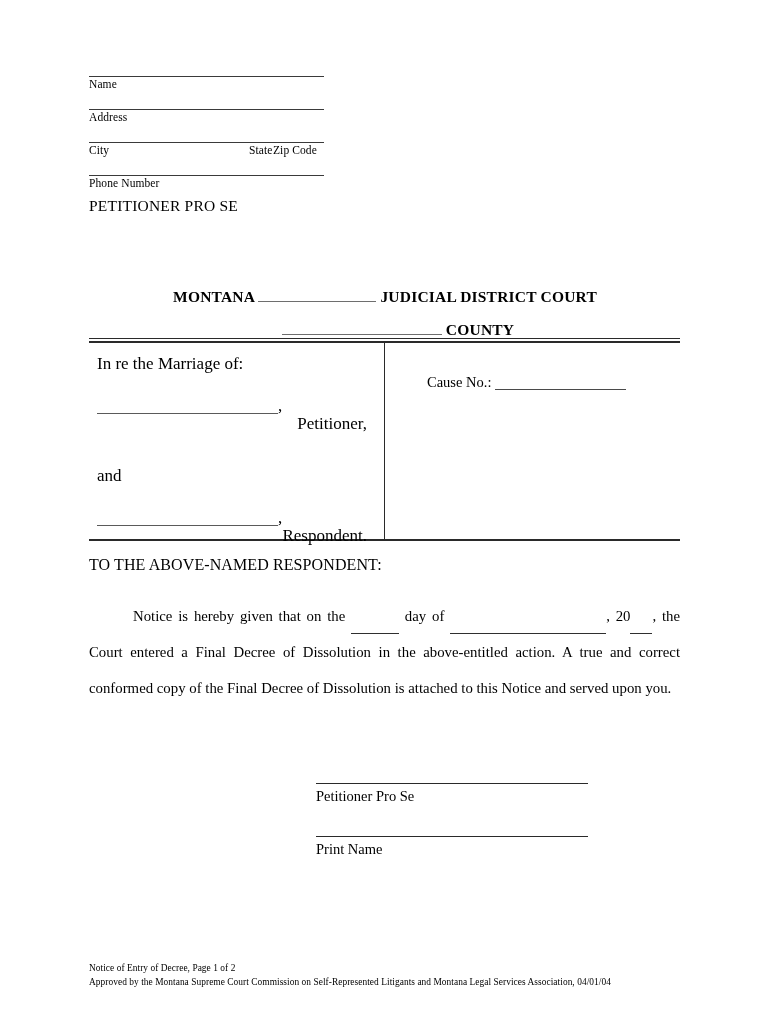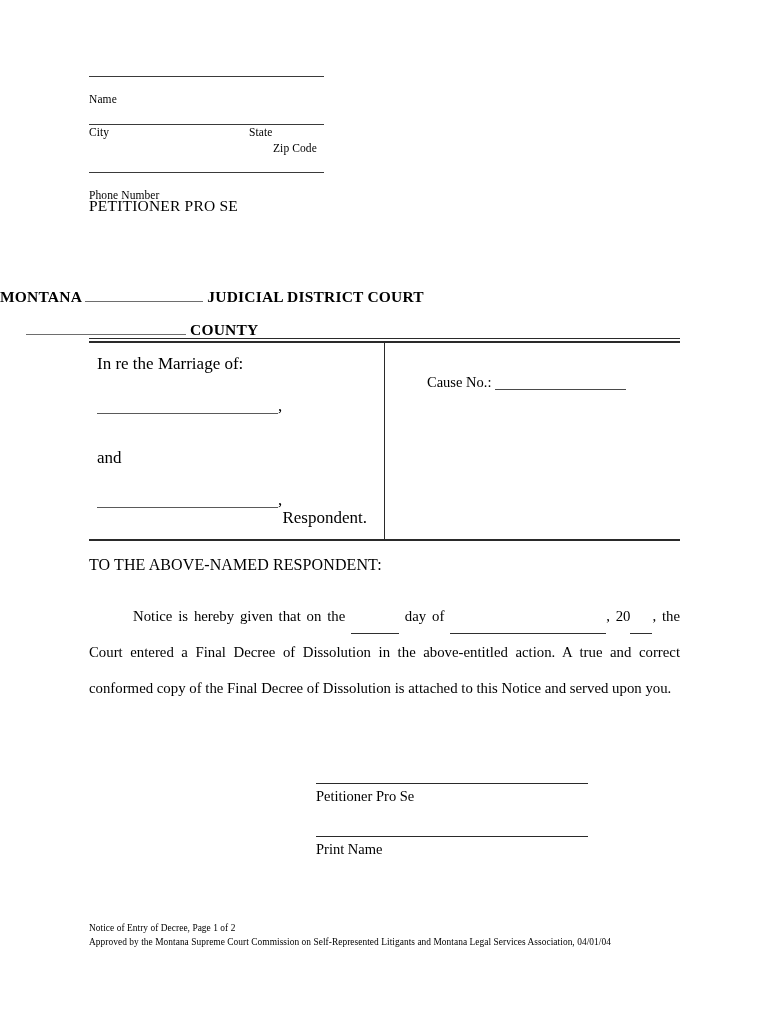--- a/index.html
+++ b/index.html
@@ -26,49 +26,49 @@
 
   
   .addr-block {
     position: absolute;
     left: 89px;
     top: 76px;
     width: 235px;
   }
   .addr-row {
     border-top: 1px solid #3a3a3a;
-    padding-top: 16px;
+    padding-top: 1px;
     position: relative;
     height: 31px;
   }
   .addr-row .lbl {
     font-size: 11.5px;
     line-height: 13px;
     letter-spacing: 0.1px;
   }
   .addr-row.city .lbl-city { position: absolute; left: 0; top: 1px; }
   .addr-row.city .lbl-state { position: absolute; left: 135px; top: 1px; margin-left: 25px; }
-  .addr-row.city .lbl-zip { position: absolute; left: 184px; top: 1px; margin-top: 16px; }
+  .addr-row.city .lbl-zip { position: absolute; left: 184px; top: 1px; }
 
   .pro-se {
     position: absolute;
     left: 89px;
     top: 197px;
     font-size: 15.5px;
     letter-spacing: 0.2px;
     white-space: nowrap;
   }
 
   
   .court-title {
     position: absolute;
     left: 0;
     top: 288px;
     width: 770px;
-    text-align: left;
+    text-align: center;
     font-weight: bold;
     font-size: 15.5px;
     letter-spacing: 0.2px;
   }
   .court-title .line2 {
     margin-top: 15px;
     padding-left: 26px;
   }
   .ul {
     display: inline-block;
@@ -230,35 +230,38 @@
   }
   .sig-label {
     font-size: 14.5px;
     padding-top: 4px;
   }
 
   
   .footer {
     position: absolute;
     left: 89px;
-    top: 922px;
+    top: 962px;
     width: 600px;
     font-size: 9.4px;
     line-height: 13.5px;
     letter-spacing: 0.05px;
   }
 </style>
 </head>
 <body>
 
 <div class="page">
 
   <div class="addr-block">
     <div class="addr-row">
       <div class="lbl">Name</div>
+    </div>
+    <div class="addr-row">
+      <div class="lbl">Address</div>
     </div>
     <div class="addr-row city">
       <div class="lbl lbl-city">City</div>
       <div class="lbl lbl-state">State</div>
       <div class="lbl lbl-zip">Zip Code</div>
     </div>
     <div class="addr-row">
       <div class="lbl">Phone Number</div>
     </div>
   </div>
@@ -280,20 +283,21 @@
   <div class="caption">
     <div class="rule-top-thin"></div>
     <div class="rule-top-thick"></div>
     <div class="divider"></div>
     <div class="rule-bottom"></div>
 
     <div class="cap-left">
       <div>In re the Marriage of:</div>
       <div class="cap-party-line">
         <span class="cap-blank"></span><span>,</span>
+        <span class="cap-role">Petitioner,</span>
       </div>
       <div class="cap-and">and</div>
       <div class="cap-party-line">
         <span class="cap-blank"></span><span>,</span>
         <span class="cap-role">Respondent.</span>
       </div>
     </div>
 
     <div class="cap-right">
       <div>

